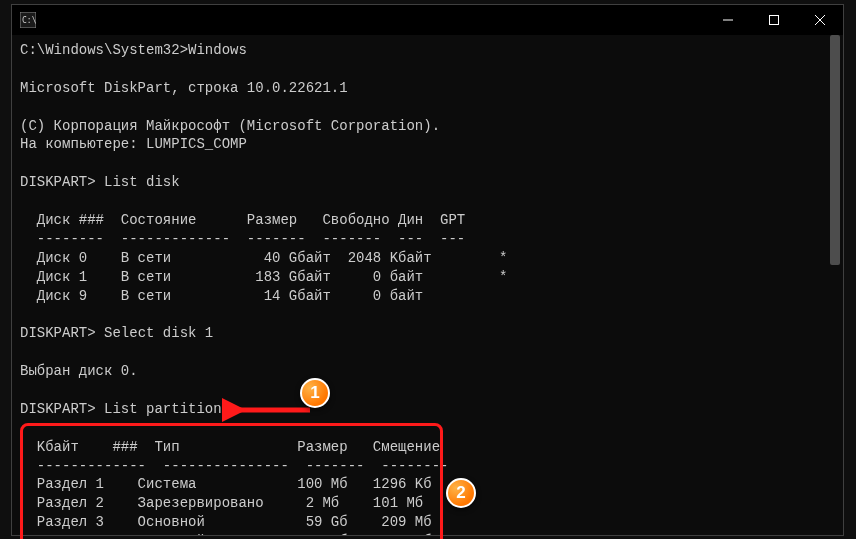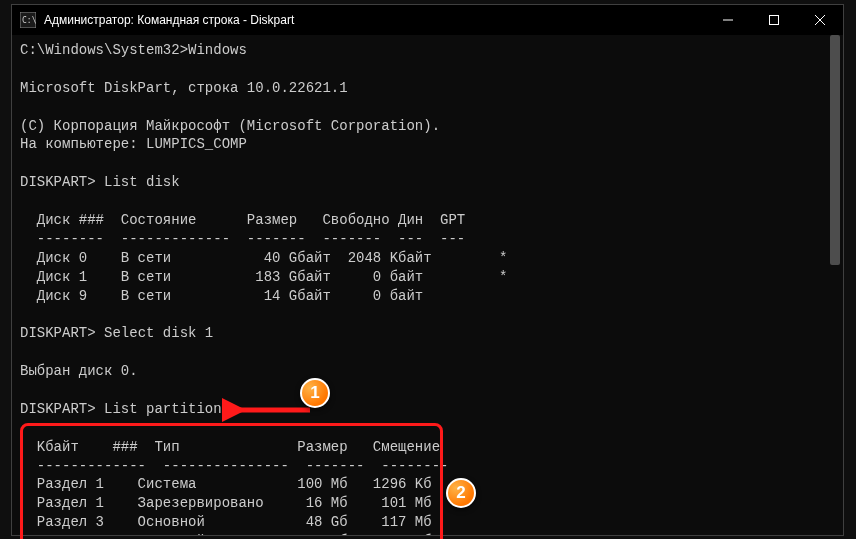--- a/index.html
+++ b/index.html
@@ -99,21 +99,20 @@
 
 <div class="window">
 
   <div class="titlebar">
     <span class="icon">
       <svg viewBox="0 0 16 16">
           <rect x="0" y="0" width="16" height="16" fill="#1a1a1a" stroke="#888" stroke-width="1"></rect>
           <text x="2" y="11" font-size="8" fill="#ccc" font-family="monospace">C:\</text>
         </svg>
     </span>
-    <span class="title">Администратор: Командная строка - Diskpart</span>
     <span class="spacer"></span>
     <div class="winbtn">
       <svg viewBox="0 0 10 10">
           <line x1="0" y1="5" x2="10" y2="5" stroke="#fff" stroke-width="1"></line>
         </svg>
     </div>
     <div class="winbtn">
       <svg viewBox="0 0 10 10">
           <rect x="0.5" y="0.5" width="9" height="9" fill="none" stroke="#fff" stroke-width="1"></rect>
         </svg>
@@ -143,22 +142,22 @@
 <span></span>
 <span>DISKPART&gt;</span> <span>Select disk 1</span>
 <span></span>
 <span>Выбран диск 0.</span>
 <span></span>
 <span>DISKPART&gt;</span> <span>List partition</span>
 <span></span>
 <span>  Kбайт    ###  Тип              Размер   Смещение</span>
 <span>  -------------  ---------------  -------  --------</span>
 <span>  Раздел 1    Система            100 Mб   1296 Kб</span>
-<span>  Раздел 1    Зарезервировано     16 Mб    101 Mб</span>
-<span>  Раздел 3    Основной            48 Gб    117 Mб</span>
+<span>  Раздел 2    Зарезервировано     2 Mб    101 Mб</span>
+<span>  Раздел 3    Основной            59 Gб    209 Mб</span>
 <span>  Раздел 4    Основной            19 Gб     59 Gб</span>
 
 <span></span>
 </div>
 
   <div class="scrollbar">
     <div class="thumb"></div>
   </div>
 
 </div>

